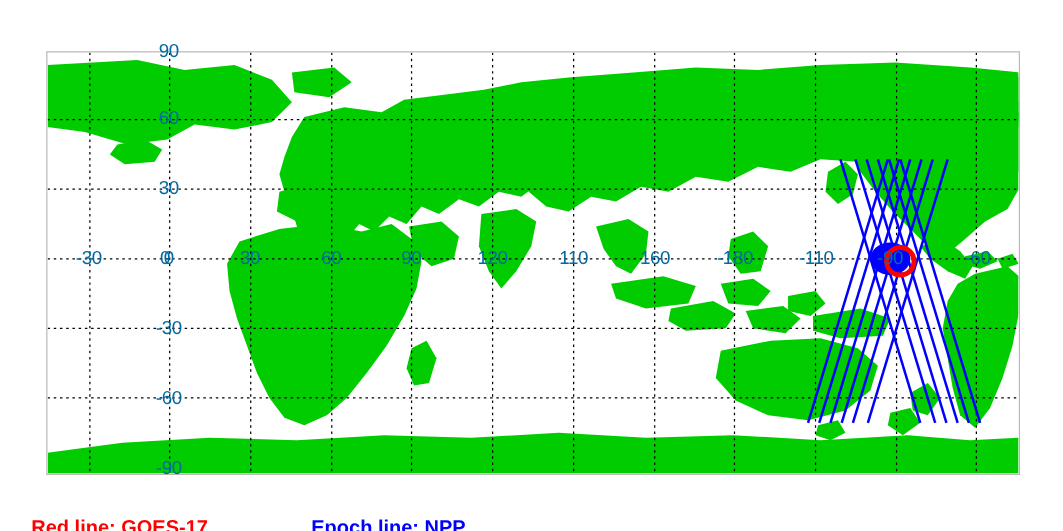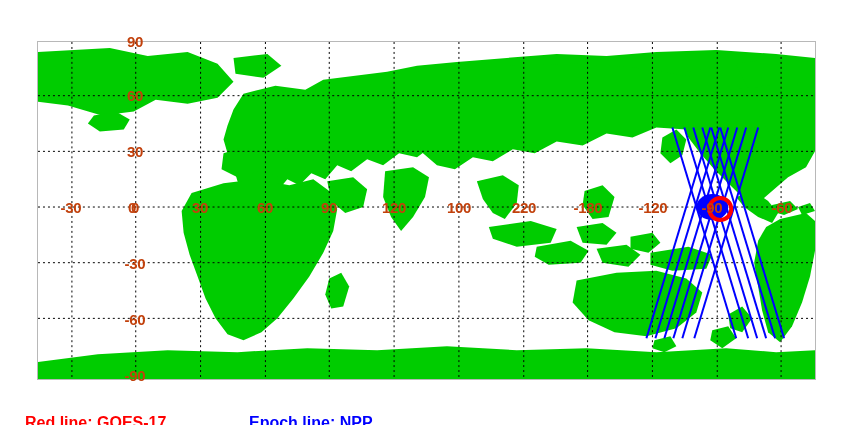--- a/index.html
+++ b/index.html
@@ -44,22 +44,22 @@
     width: 100%;
     height: 100%;
     display: block;
   }
 
   
   .tick-label {
     position: absolute;
     font-family: "Liberation Sans", sans-serif;
     font-size: 15px;
-    font-weight: bold;
-    color: #c2410c;
+    font-weight: normal;
+    color: #0369a1;
     white-space: nowrap;
     letter-spacing: -0.3px;
     line-height: 1;
     transform: translate(-50%, -50%);
     pointer-events: none;
   }
 
   
   .legend-row {
     position: absolute;
@@ -218,24 +218,24 @@
     </svg>
   </div>
 
   <div>
     <span class="tick-label" style="left:71px;  top:207px;">-30</span>
     <span class="tick-label" style="left:135px; top:207px;">0</span>
     <span class="tick-label" style="left:200px; top:207px;">30</span>
     <span class="tick-label" style="left:265px; top:207px;">60</span>
     <span class="tick-label" style="left:329px; top:207px;">90</span>
     <span class="tick-label" style="left:394px; top:207px;">120</span>
-    <span class="tick-label" style="left:459px; top:207px;">100</span>
-    <span class="tick-label" style="left:524px; top:207px;">220</span>
+    <span class="tick-label" style="left:459px; top:207px;">110</span>
+    <span class="tick-label" style="left:524px; top:207px;">160</span>
     <span class="tick-label" style="left:588px; top:207px;">-180</span>
-    <span class="tick-label" style="left:653px; top:207px;">-120</span>
+    <span class="tick-label" style="left:653px; top:207px;">-110</span>
     <span class="tick-label" style="left:712px; top:207px;">-90</span>
     <span class="tick-label" style="left:782px; top:207px;">-60</span>
   </div>
 
   <div>
     <span class="tick-label" style="left:135px; top:41px;">90</span>
     <span class="tick-label" style="left:135px; top:95px;">60</span>
     <span class="tick-label" style="left:135px; top:151px;">30</span>
     <span class="tick-label" style="left:132px; top:207px;">0</span>
     <span class="tick-label" style="left:135px; top:263px;">-30</span>

